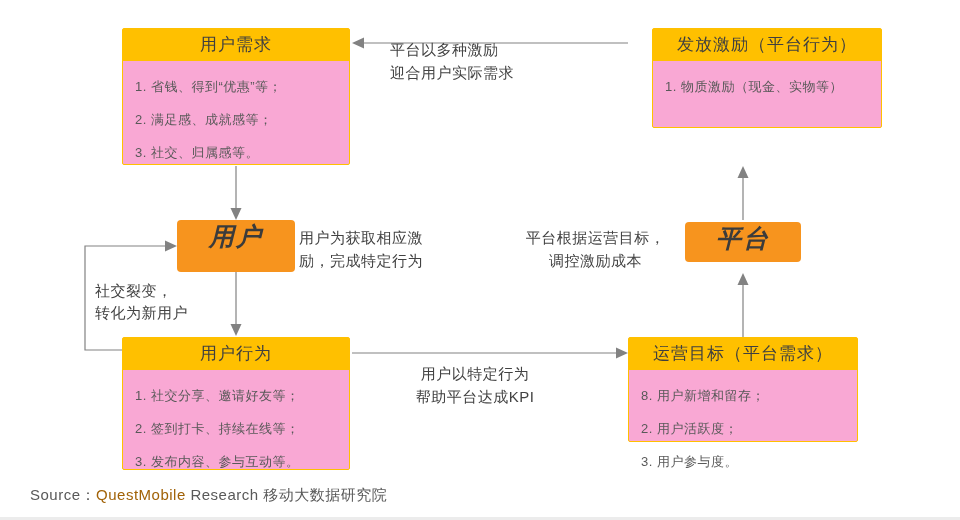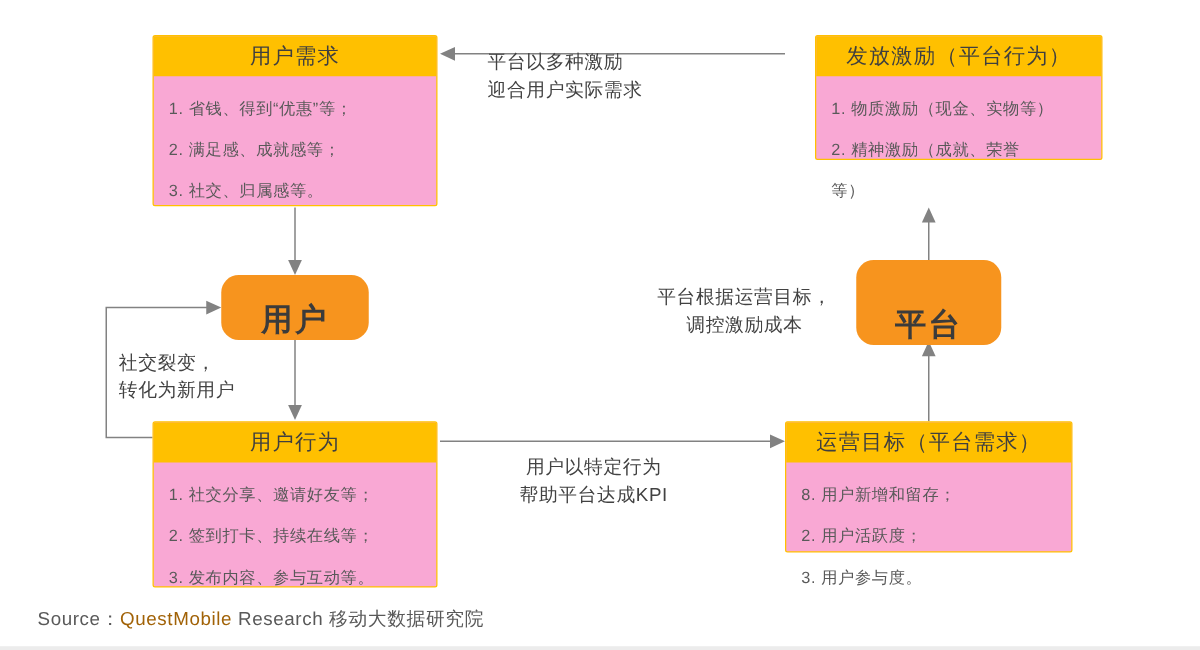--- a/index.html
+++ b/index.html
@@ -23,26 +23,26 @@
     font-size:13px; color:#595959; line-height:33px; white-space:pre-line;
     letter-spacing:0.5px;
   }
 
   #box-user-needs    { left:122px; top:28px;  width:228px; height:137px; }
   #box-incentive     { left:628px; top:28px;  width:230px; height:100px;margin-left:24px; }
   #box-user-behavior { left:122px; top:337px; width:228px; height:133px; }
   #box-operation-goal{ left:628px; top:337px; width:230px; height:105px; }
 
   .pill {
-    position:absolute; background:#F7941E; border-radius:14px; z-index:2;
-    display:flex; align-items:flex-end; justify-content:center;
-    color:#3b3b3b; font-size:25px; font-weight:600; letter-spacing:2px;
+    position:absolute; background:#F7941E; border-radius:4px; z-index:2;
+    display:flex; align-items:flex-start; justify-content:center;
+    color:#3b3b3b; font-size:25px; font-weight:600; letter-spacing:2px;font-style:italic;
   }
   #pill-user     { left:177px; top:220px; width:118px; height:52px; }
-  #pill-platform { left:685px; top:208px; width:116px; height:68px; }
+  #pill-platform { left:685px; top:222px; width:116px; height:40px; }
 
   .ann {
     position:absolute; z-index:2; color:#424242; font-size:15px;
     line-height:23px; white-space:pre-line; letter-spacing:0.5px;
   }
   #ann-incentive-to-needs { left:390px; top:38px;  width:170px; text-align:left; }
   #ann-user-motivation    { left:299px; top:226px; width:165px; text-align:left; }
   #ann-platform-control   { left:518px; top:226px; width:155px; text-align:center; }
   #ann-behavior-to-goal   { left:390px; top:362px; width:170px; text-align:center; }
   #ann-social-fission     { left:95px;  top:280px; width:130px; text-align:left; line-height:22px; }
@@ -104,22 +104,20 @@
       <li>1. 省钱、得到“优惠”等；</li>
       <li>2. 满足感、成就感等；</li>
       <li>3. 社交、归属感等。</li>
     </ul>
   </div>
 
   <div class="infobox" id="box-incentive">
     <div class="hdr">发放激励（平台行为）</div>
     <ul>
       <li>1. 物质激励（现金、实物等）</li>
-      <li>2. 精神激励（成就、荣誉
-等）</li>
     </ul>
   </div>
 
   <div class="pill" id="pill-user">
     <span>用户</span>
   </div>
 
   <div class="pill" id="pill-platform">
     <span>平台</span>
   </div>
@@ -137,20 +135,22 @@
     <div class="hdr">运营目标（平台需求）</div>
     <ul>
       <li>8. 用户新增和留存；</li>
       <li>2. 用户活跃度；</li>
       <li>3. 用户参与度。</li>
     </ul>
   </div>
 
   <div class="ann" id="ann-incentive-to-needs">平台以多种激励
 迎合用户实际需求</div>
+  <div class="ann" id="ann-user-motivation">用户为获取相应激
+励，完成特定行为</div>
   <div class="ann" id="ann-platform-control">平台根据运营目标，
 调控激励成本</div>
   <div class="ann" id="ann-social-fission">社交裂变，
 转化为新用户</div>
   <div class="ann" id="ann-behavior-to-goal">用户以特定行为
 帮助平台达成KPI</div>
 
   <div id="source-line">
     <span>Source：</span><span class="brand">QuestMobile</span><span> Research 移动大数据研究院</span>
   </div>

